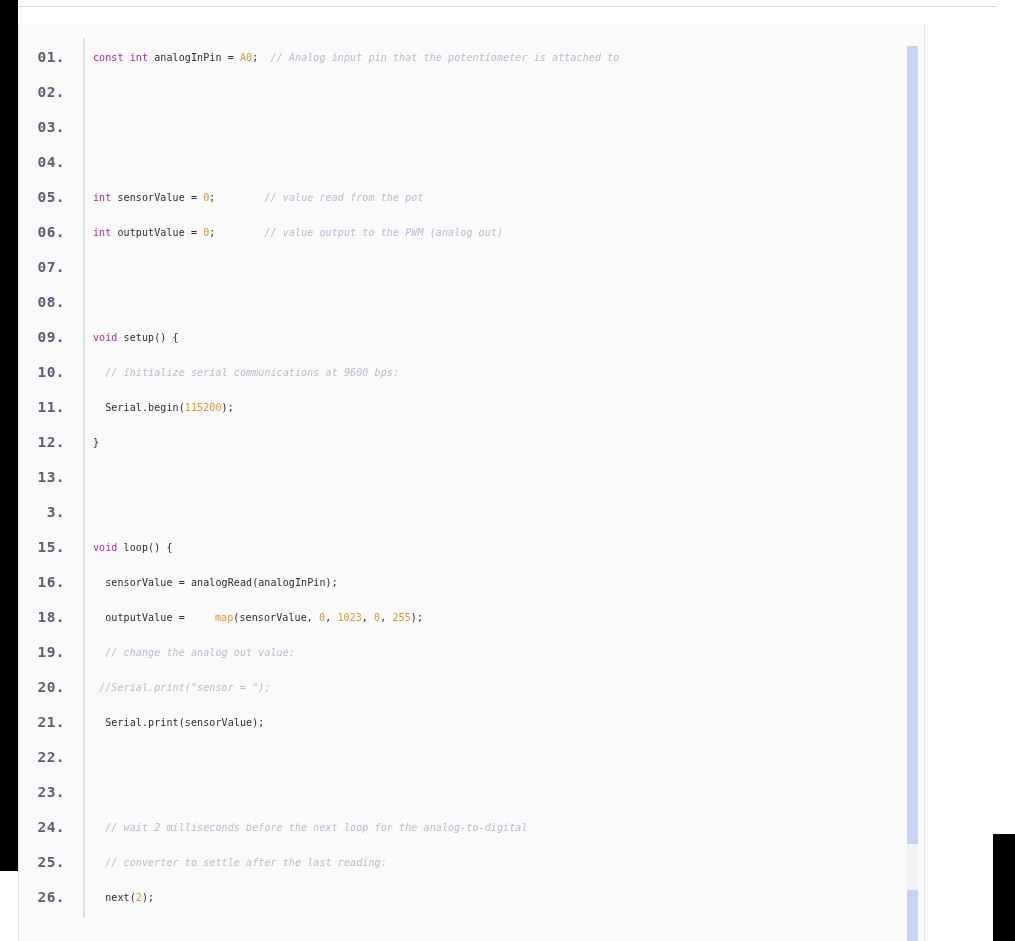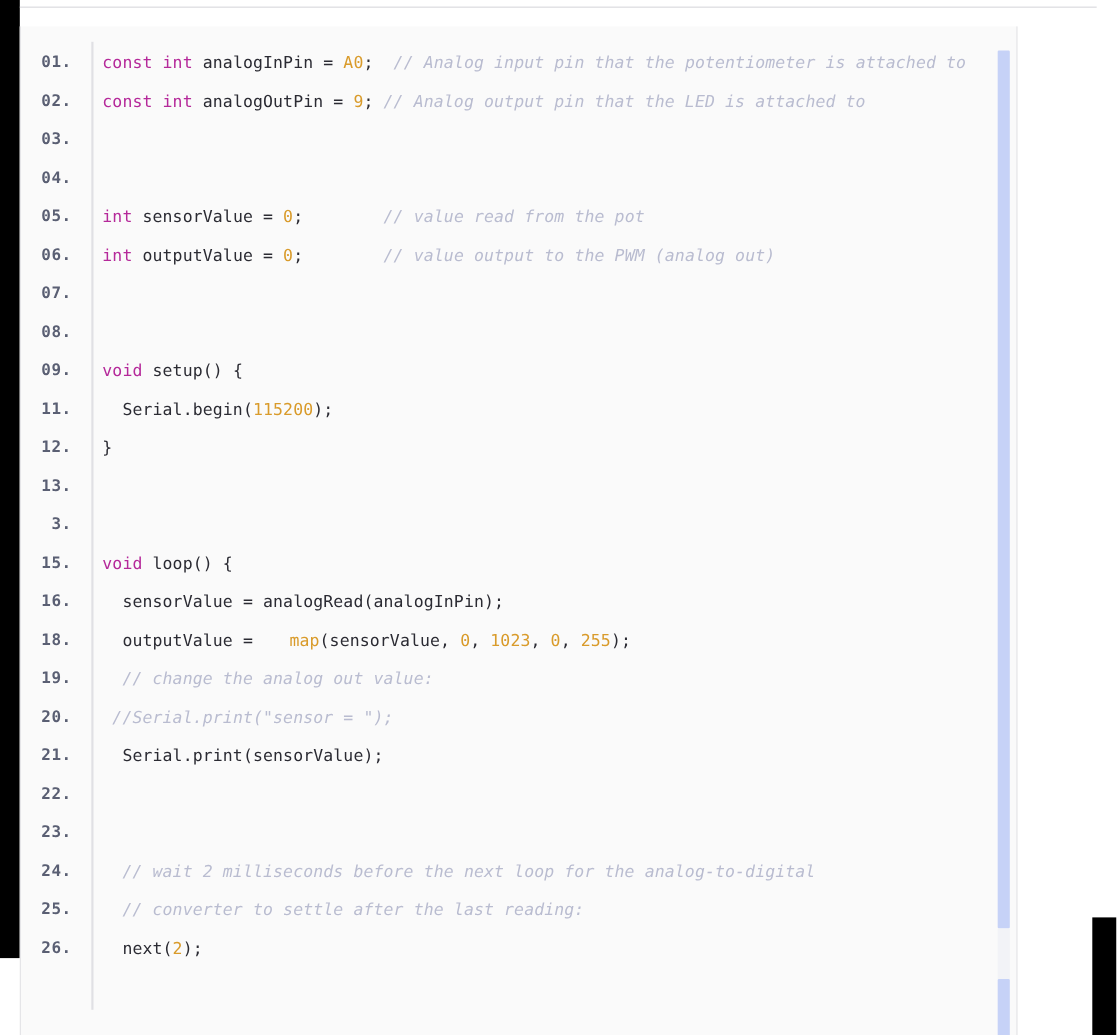--- a/index.html
+++ b/index.html
@@ -99,21 +99,21 @@
     position: absolute;
     left: 64px;
     top: 14px;
     width: 2px;
     height: 880px;
     background: #e0e0e4;
   }
 
   .code {
     padding-left: 11px;
-    font-size: 15px;
+    font-size: 10px;
     font-family: "DejaVu Sans Mono", "Liberation Mono", monospace;
     color: #2b2b33;
     white-space: pre;
     letter-spacing: 0.1px;
   }
 
   
   .t-kw      { color: #b5299a; }
   .t-plain   { color: #2b2b33; }
   .t-num     { color: #d99b2b; }
@@ -161,28 +161,29 @@
 
 <div id="viewer-root">
 
   <div class="edge-left"></div>
   <div class="top-rule"></div>
 
   <div class="editor">
     <div class="gutter-rule"></div>
     <div class="code-area" id="code-area">
         <div class="code-line"><span class="ln">01.</span><span class="code"><span class="t-kw">const int</span><span class="t-plain"> analogInPin = </span><span class="t-num">A0</span><span class="t-plain">;  </span><span class="t-com">// Analog input pin that the potentiometer is attached to</span></span></div>
-        <div class="code-line"><span class="ln">02.</span><span class="code"><span class="t-kw">const int</span><span class="t-plain"> analogOutPin = </span><span class="t-num">9</span><span class="t-plain">; </span><span class="t-com">// Analog output pin that the LED is attached to</span></span></div>
+        <div class="code-line"><span class="ln">02.</span></div>
         <div class="code-line"><span class="ln">03.</span><span class="code"></span></div>
         <div class="code-line"><span class="ln">04.</span><span class="code"></span></div>
         <div class="code-line"><span class="ln">05.</span><span class="code"><span class="t-kw">int</span><span class="t-plain"> sensorValue = </span><span class="t-num">0</span><span class="t-plain">;        </span><span class="t-com">// value read from the pot</span></span></div>
         <div class="code-line"><span class="ln">06.</span><span class="code"><span class="t-kw">int</span><span class="t-plain"> outputValue = </span><span class="t-num">0</span><span class="t-plain">;        </span><span class="t-com">// value output to the PWM (analog out)</span></span></div>
         <div class="code-line"><span class="ln">07.</span><span class="code"></span></div>
         <div class="code-line"><span class="ln">08.</span><span class="code"></span></div>
         <div class="code-line"><span class="ln">09.</span><span class="code"><span class="t-kw">void</span><span class="t-plain"> setup() {</span></span></div>
+        <div class="code-line"><span class="ln">10.</span><span class="code"><span class="t-plain">  </span><span class="t-com">// initialize serial communications at 9600 bps:</span></span></div>
         <div class="code-line"><span class="ln">11.</span><span class="code"><span class="t-plain">  Serial.begin(</span><span class="t-num">115200</span><span class="t-plain">);</span></span></div>
         <div class="code-line"><span class="ln">12.</span><span class="code"><span class="t-plain">}</span></span></div>
         <div class="code-line"><span class="ln">13.</span><span class="code"></span></div>
         <div class="code-line"><span class="ln">3.</span><span class="code"></span></div>
         <div class="code-line"><span class="ln">15.</span><span class="code"><span class="t-kw">void</span><span class="t-plain"> loop() {</span></span></div>
         <div class="code-line"><span class="ln">16.</span><span class="code"><span class="t-plain">  sensorValue = analogRead(analogInPin);</span></span></div>
         <div class="code-line"><span class="ln">18.</span><span class="code"><span class="t-plain">  outputValue = </span><span class="t-fn">map</span><span class="t-plain">(sensorValue, </span><span class="t-num">0</span><span class="t-plain">, </span><span class="t-num">1023</span><span class="t-plain">, </span><span class="t-num">0</span><span class="t-plain">, </span><span class="t-num">255</span><span class="t-plain">);</span></span></div>
         <div class="code-line"><span class="ln">19.</span><span class="code"><span class="t-plain">  </span><span class="t-com">// change the analog out value:</span></span></div>
         <div class="code-line"><span class="ln">20.</span><span class="code"><span class="t-plain"> </span><span class="t-com">//Serial.print("sensor = ");</span></span></div>
         <div class="code-line"><span class="ln">21.</span><span class="code"><span class="t-plain">  Serial.print(sensorValue);</span></span></div>

